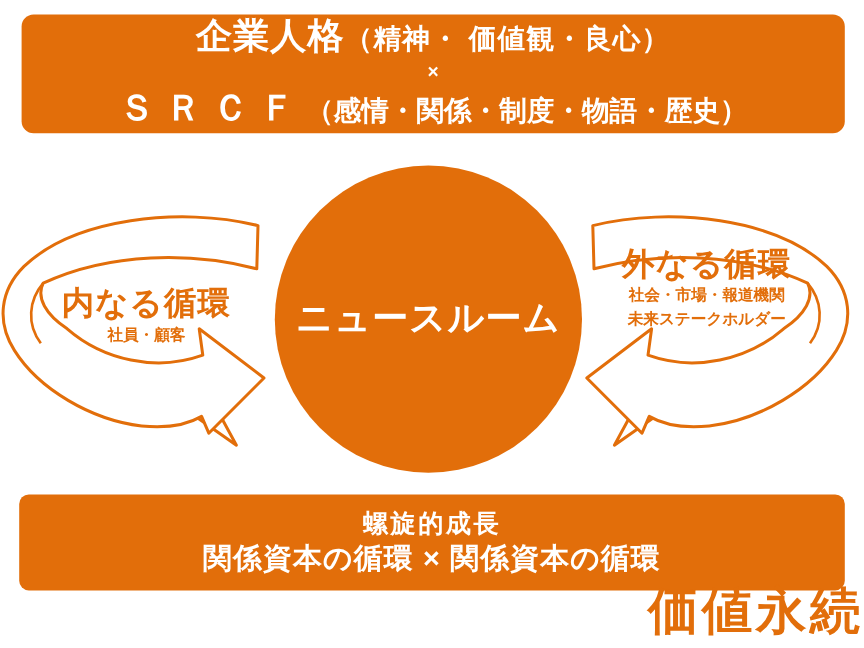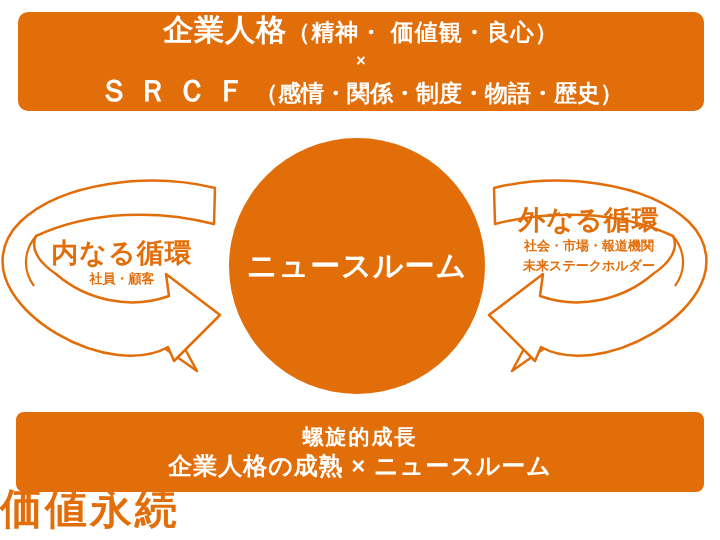--- a/index.html
+++ b/index.html
@@ -45,21 +45,21 @@
   .loop-svg .fold   { fill:none; stroke:var(--orange); stroke-width:2.2; }
   .mirror { transform:scaleX(-1); }
 
   
   .loop-text { text-align:center; color:var(--orange); z-index:5; }
   .l-title { font-size:27px; line-height:31px; letter-spacing:1px; }
   .l-sub   { font-size:13px; line-height:20px; }
 
   
   .footer {
-    left:0; top:486px; width:720px; text-align:left;
+    left:0; top:486px; width:720px; text-align:right;
     color:var(--orange); font-size:42px; line-height:46px; letter-spacing:3px;
   }
 </style>
 </head>
 <body>
 
 <div class="canvas">
 
   <div class="abs obox topbox">
     <div class="t-line1"><span>企業人格</span><span class="paren">（精神・ 価値観・良心）</span></div>
@@ -97,18 +97,18 @@
     <div class="l-sub">社会・市場・報道機関</div>
     <div class="l-sub">未来ステークホルダー</div>
   </div>
 
   <div class="abs circle">
     <div class="c-title">ニュースルーム</div>
   </div>
 
   <div class="abs obox botbox">
     <div class="b-line1">螺旋的成長</div>
-    <div class="b-line2">企業人格の成熟 × ニュースルーム</div>
+    <div class="b-line2">関係資本の循環 × 関係資本の循環</div>
   </div>
 
   <div class="abs footer">価値永続</div>
 
 </div>
 
 </body></html>

